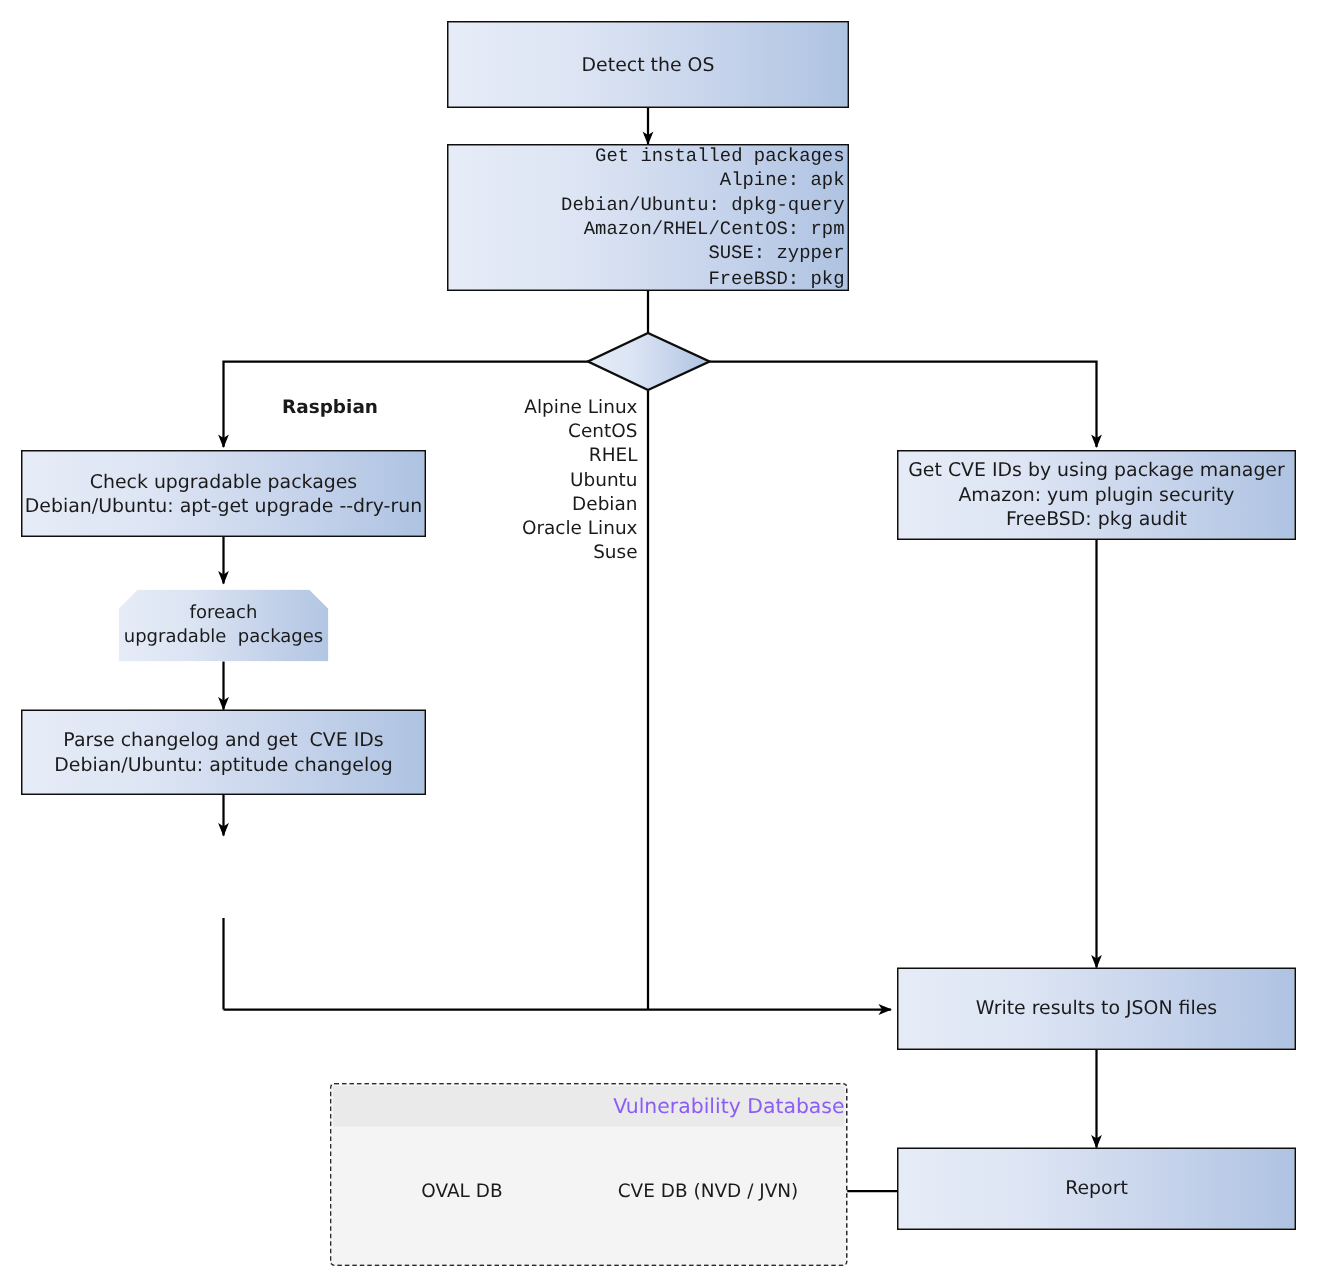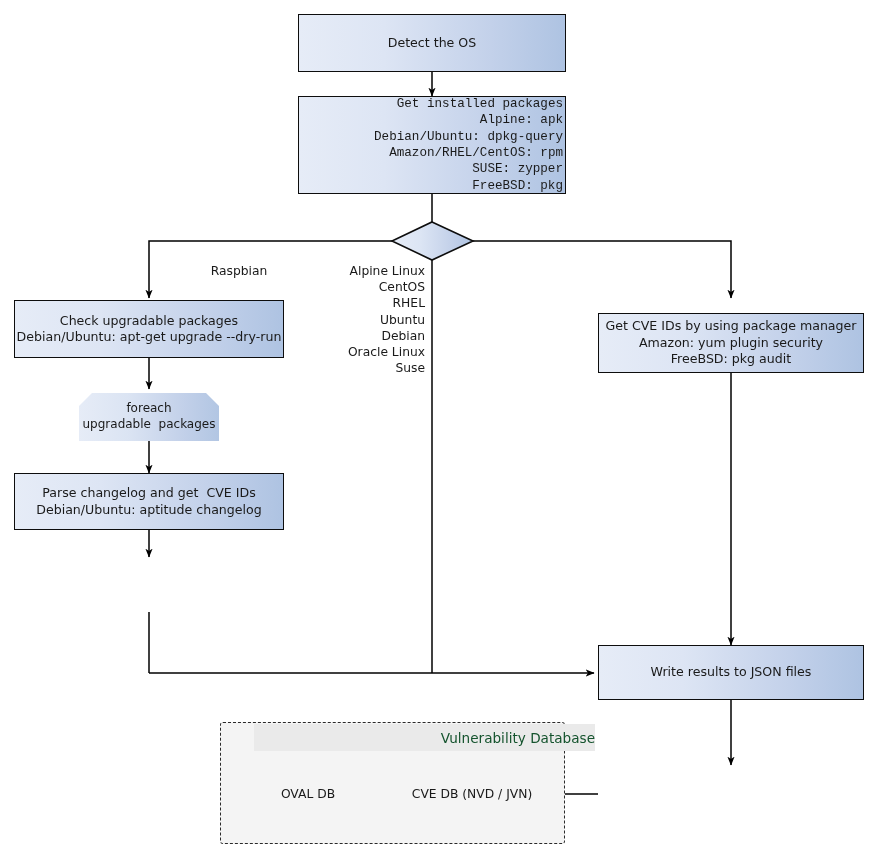--- a/index.html
+++ b/index.html
@@ -79,26 +79,25 @@
     z-index: 1;
   }
   .group-title-band {
     position: absolute;
     box-sizing: border-box;
     background: #eaeaea;
     display: flex;
     align-items: center;
     justify-content: flex-end;
     font-size: 13.6px;
-    color: #14532d;
+    color: #8b5cf6;
     padding-right: 0px;
     white-space: nowrap;
     overflow: hidden;
     z-index: 2;
-    margin-left: 32px;
   }
   .db-label {
     position: absolute;
     z-index: 4;
     font-size: 12.3px;
     color: #1a1a1a;
     text-align: center;
     white-space: pre;
   }
 </style>
@@ -195,32 +194,35 @@
     <span>foreach
 upgradable  packages</span>
   </div>
 
   <div class="node proc" style="left:14px; top:473px; width:270px; height:57px;">
     <span>Parse changelog and get  CVE IDs
 Debian/Ubuntu: aptitude changelog</span>
   </div>
 
 
-  <div class="node proc" style="left:598px; top:300px; width:266px; height:60px;margin-top:13px;">
+  <div class="node proc" style="left:598px; top:300px; width:266px; height:60px;">
     <span>Get CVE IDs by using package manager
 Amazon: yum plugin security
 FreeBSD: pkg audit</span>
   </div>
 
   <div class="node proc" style="left:598px; top:645px; width:266px; height:55px;">
     <span>Write results to JSON files</span>
   </div>
 
-
-  <div class="edge-label calign" style="left:169px; top:263px; width:140px;">Raspbian</div>
+  <div class="node proc" style="left:598px; top:765px; width:266px; height:55px;">
+    <span>Report</span>
+  </div>
+
+  <div class="edge-label calign" style="left:150px; top:263px; width:140px;font-weight:bold;">Raspbian</div>
 
   <div class="edge-label ralign" style="left:280px; top:263px; width:145px;">Alpine Linux
 CentOS
 RHEL
 Ubuntu
 Debian
 Oracle Linux
 Suse</div>
 
 

